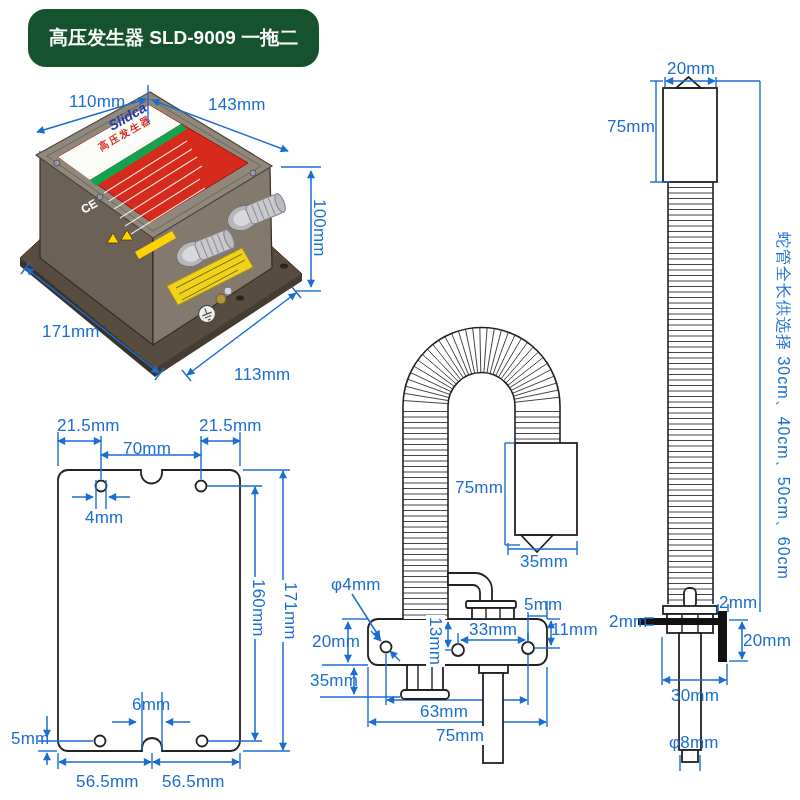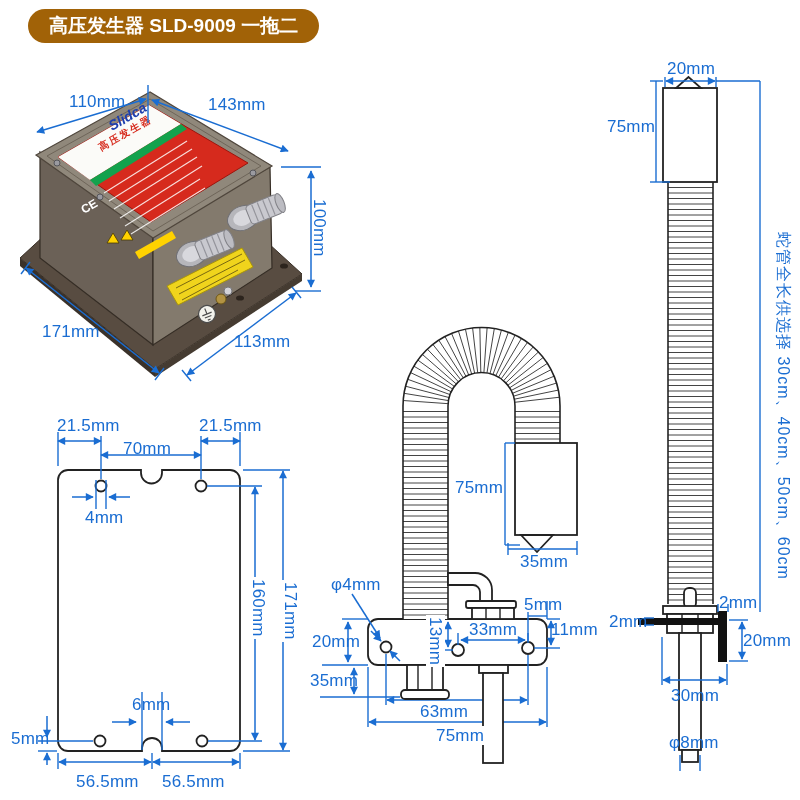--- a/index.html
+++ b/index.html
@@ -1,21 +1,21 @@
 <!DOCTYPE html>
 <html><head>
 <meta charset="utf-8">
 <style>
   html,body{margin:0;padding:0;background:#fff}
   #stage{position:relative;width:800px;height:800px;background:#fff;overflow:hidden;
          font-family:"Liberation Sans",sans-serif}
   #stage svg{position:absolute;left:0;top:0}
-  .pill{position:absolute;background:#a16207;color:#fff;
+  .pill{position:absolute;background:#14532d;color:#fff;
         font:bold 19px/34px "Liberation Sans",sans-serif;
-        padding:0 21px;border-radius:18px;white-space:nowrap}
+        padding:12px 21px;border-radius:18px;white-space:nowrap}
   .dim-label{position:absolute;font:17px/19px "Liberation Sans",sans-serif;
              color:#1a6dd2;white-space:nowrap;letter-spacing:.2px}
   .rot{transform-origin:0 0;transform:rotate(90deg)}
   .wbg{background:#fff;padding:0 2px}
   .note{font-size:16px;letter-spacing:1px}
   
   .de{stroke:#1a6dd2;stroke-width:1.4;fill:none}
   .dl{stroke:#1a6dd2;stroke-width:1.5;fill:none;
       marker-start:url(#ar);marker-end:url(#ar)}
   .dle{stroke:#1a6dd2;stroke-width:1.5;fill:none;marker-end:url(#ar)}
@@ -446,21 +446,21 @@
       <line class="de" x1="700" y1="755" x2="700" y2="771"></line>
     </g>
   </svg>
 
   <div class="pill" style="left:28px;top:9px">高压发生器 SLD-9009 一拖二</div>
 
   <div class="dim-label" style="left:69px;top:92px">110mm</div>
   <div class="dim-label" style="left:208px;top:95px">143mm</div>
   <div class="dim-label rot" style="left:329px;top:199px">100mm</div>
   <div class="dim-label" style="left:42px;top:322px">171mm</div>
-  <div class="dim-label" style="left:234px;top:332px">113mm</div>
+  <div class="dim-label" style="left:234px;top:365px">113mm</div>
 
   <div class="dim-label" style="left:57px;top:416px">21.5mm</div>
   <div class="dim-label" style="left:123px;top:439px">70mm</div>
   <div class="dim-label" style="left:199px;top:416px">21.5mm</div>
   <div class="dim-label" style="left:85px;top:508px">4mm</div>
   <div class="dim-label rot wbg" style="left:268px;top:577px">160mm</div>
   <div class="dim-label rot wbg" style="left:300px;top:580px">171mm</div>
   <div class="dim-label" style="left:132px;top:695px">6mm</div>
   <div class="dim-label" style="left:11px;top:729px">5mm</div>
   <div class="dim-label" style="left:76px;top:772px">56.5mm</div>

